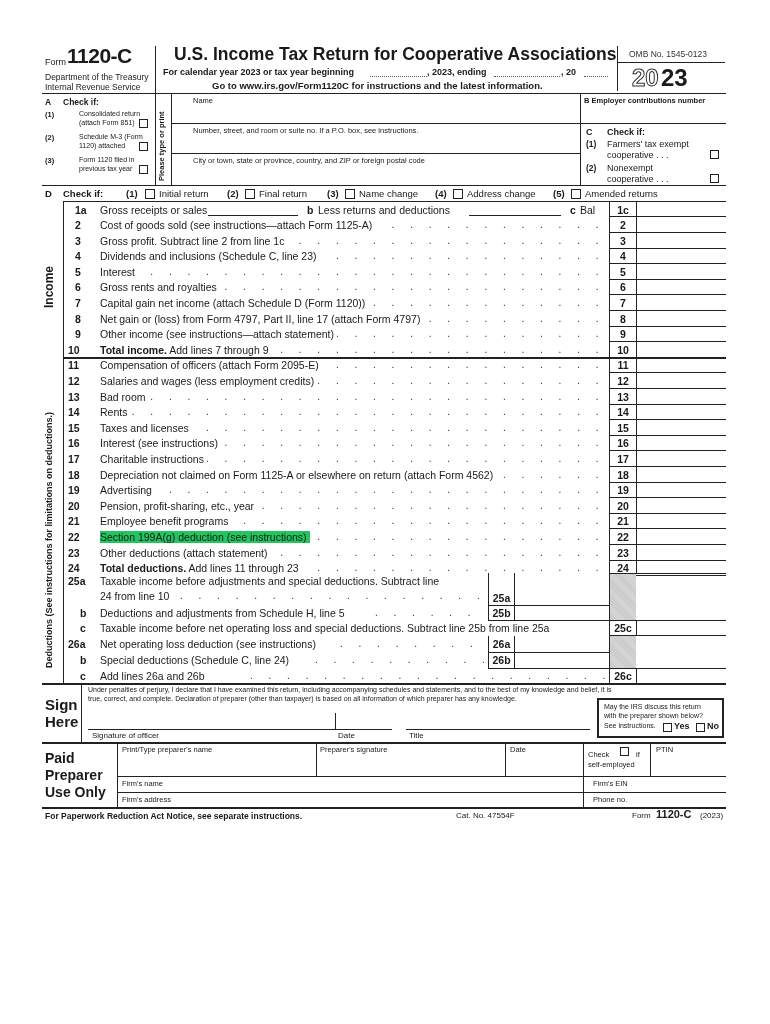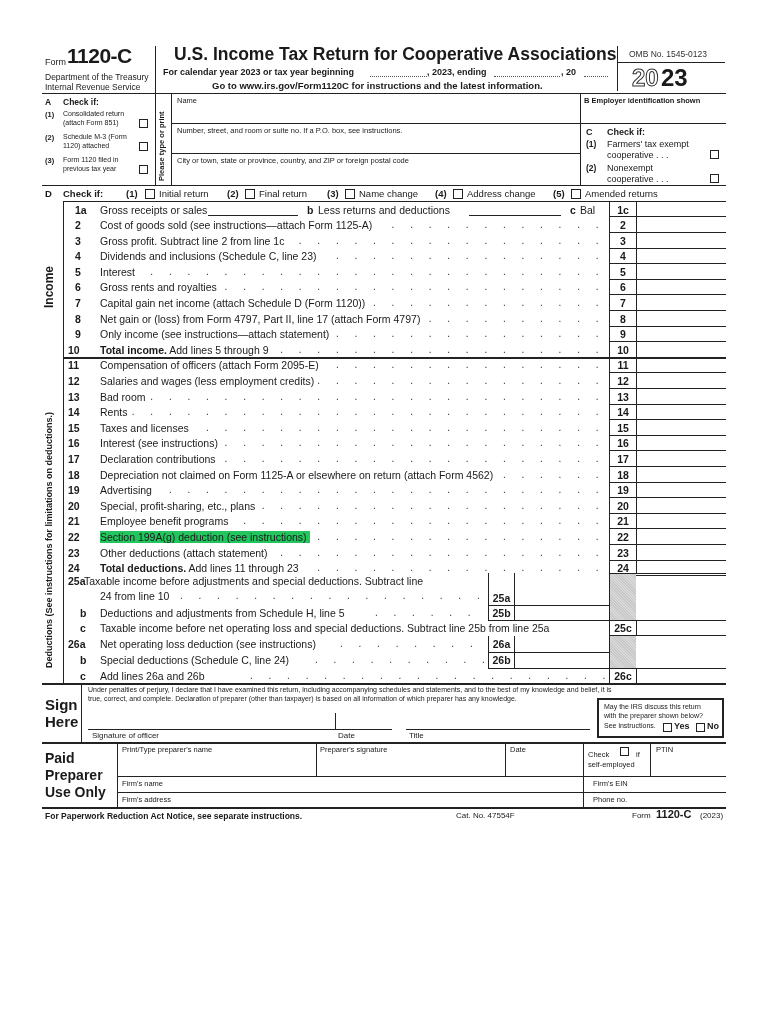--- a/index.html
+++ b/index.html
@@ -4,21 +4,21 @@
 <style>
   html, body { margin: 0; padding: 0; background: #ffffff; }
   body { width: 770px; height: 1024px; position: relative; overflow: hidden;
          font-family: "Liberation Sans", sans-serif; color: #1a1a1a; }
   .abs { position: absolute; }
   .hr { position: absolute; background: #222; height: 1px; }
   .hr2 { position: absolute; background: #222; height: 2px; }
   .vr { position: absolute; background: #222; width: 1px; }
   .cb { position: absolute; width: 9px; height: 9px; border: 1px solid #222; background: #fff; box-sizing: border-box; }
   .small { font-size: 8px; }
-  .tiny { font-size: 6.5px; }
+  .tiny { font-size: 6.5px; margin-left: 16px; }
   .b { font-weight: bold; }
   .lbl { font-size: 10.5px; white-space: nowrap; }
   .num { font-size: 10.5px; font-weight: bold; }
   .dots { position: absolute; font-size: 10px; letter-spacing: 6.5px; color: #333; white-space: nowrap; overflow: hidden; }
   .boxnum { position: absolute; font-size: 10.5px; font-weight: bold; text-align: center; }
   .shade { position: absolute; background: repeating-linear-gradient(45deg,#c8c8c8 0 1px,#d9d9d9 1px 2px); }
   .vert { position: absolute; transform: rotate(-90deg); transform-origin: left top; white-space: nowrap; }
 </style>
 </head>
 <body>
@@ -75,21 +75,21 @@
 <span class="abs tiny" style="left:177px;top:96px;font-size:7.5px;">Name</span>
 <div class="abs" style="left:172px;top:106px;width:408px;height:16px;"></div>
 <div class="hr" style="left:171px;top:123px;width:555px;"></div>
 <span class="abs tiny" style="left:177px;top:126px;font-size:7.5px;">Number, street, and room or suite no. If a P.O. box, see instructions.</span>
 <div class="abs" style="left:172px;top:136px;width:408px;height:16px;"></div>
 <div class="hr" style="left:171px;top:153px;width:410px;"></div>
 <span class="abs tiny" style="left:177px;top:156px;font-size:7.5px;">City or town, state or province, country, and ZIP or foreign postal code</span>
 <div class="abs" style="left:172px;top:166px;width:408px;height:17px;"></div>
 
 <div class="vr" style="left:580px;top:93px;height:92px;"></div>
-<span class="abs b" style="left:584px;top:96px;font-size:7.5px;">B Employer identification shown</span>
+<span class="abs b" style="left:584px;top:96px;font-size:7.5px;">B Employer contributions number</span>
 <div class="abs" style="left:581px;top:106px;width:144px;height:16px;"></div>
 
 <span class="abs b" style="left:586px;top:127px;font-size:9px;">C</span>
 <span class="abs b" style="left:607px;top:127px;font-size:9px;">Check if:</span>
 <span class="abs b" style="left:586px;top:139px;font-size:8.5px;">(1)</span>
 <span class="abs" style="left:607px;top:139px;font-size:9px;">Farmers' tax exempt</span>
 <span class="abs" style="left:607px;top:150px;font-size:9px;">cooperative . . .</span>
 <div class="cb" style="left:710px;top:150px;"></div>
 <span class="abs b" style="left:586px;top:163px;font-size:8.5px;">(2)</span>
 <span class="abs" style="left:607px;top:163px;font-size:9px;">Nonexempt</span>
@@ -198,29 +198,29 @@
     <div>
       <span class="abs num" style="left: 75px; top: 313px;">8</span>
       <span class="abs lbl" style="left: 100px; top: 313px; background: rgb(255, 255, 255); padding-right: 3px; z-index: 2;"><span>Net gain or (loss) from Form 4797, Part II, line 17 (attach Form 4797)</span></span>
       <div class="dots" style="left: 100px; top: 313px; width: 505px; text-align: right; direction: rtl; z-index: 1;">. . . . . . . . . . . . . . . . . . . . . . . . . . . . . . . . . . . . . . . . . . . . . . . . . . . . . . . . . . . . </div>
       <span class="boxnum" style="left: 610px; top: 313px; width: 26px;">8</span>
       <div class="abs" style="left: 637px; top: 312px; width: 89px; height: 14px;"></div>
       <div class="hr" style="left: 609px; top: 326px; width: 117px;"></div>
     </div>
     <div>
       <span class="abs num" style="left: 75px; top: 328px;">9</span>
-      <span class="abs lbl" style="left: 100px; top: 328px; background: rgb(255, 255, 255); padding-right: 3px; z-index: 2;"><span>Only income (see instructions—attach statement)</span></span>
+      <span class="abs lbl" style="left: 100px; top: 328px; background: rgb(255, 255, 255); padding-right: 3px; z-index: 2;"><span>Other income (see instructions—attach statement)</span></span>
       <div class="dots" style="left: 100px; top: 328px; width: 505px; text-align: right; direction: rtl; z-index: 1;">. . . . . . . . . . . . . . . . . . . . . . . . . . . . . . . . . . . . . . . . . . . . . . . . . . . . . . . . . . . . </div>
       <span class="boxnum" style="left: 610px; top: 328px; width: 26px;">9</span>
       <div class="abs" style="left: 637px; top: 327px; width: 89px; height: 14px;"></div>
       <div class="hr" style="left: 609px; top: 341px; width: 117px;"></div>
     </div>
     <div>
       <span class="abs num" style="left: 68px; top: 344px;">10</span>
-      <span class="abs lbl" style="left: 100px; top: 344px; background: rgb(255, 255, 255); padding-right: 3px; z-index: 2;"><b>Total income.</b><span> Add lines 5 through 9</span></span>
+      <span class="abs lbl" style="left: 100px; top: 344px; background: rgb(255, 255, 255); padding-right: 3px; z-index: 2;"><b>Total income.</b><span> Add lines 7 through 9</span></span>
       <div class="dots" style="left: 100px; top: 344px; width: 505px; text-align: right; direction: rtl; z-index: 1;">. . . . . . . . . . . . . . . . . . . . . . . . . . . . . . . . . . . . . . . . . . . . . . . . . . . . . . . . . . . . </div>
       <span class="boxnum" style="left: 610px; top: 344px; width: 26px;">10</span>
       <div class="abs" style="left: 637px; top: 343px; width: 89px; height: 14px;"></div>
       <div class="hr2" style="left: 63px; top: 357px; width: 663px;"></div>
     </div>
     <div>
       <span class="abs num" style="left: 68px; top: 359px;">11</span>
       <span class="abs lbl" style="left: 100px; top: 359px; background: rgb(255, 255, 255); padding-right: 3px; z-index: 2;"><span>Compensation of officers (attach Form 2095-E)</span></span>
       <div class="dots" style="left: 100px; top: 359px; width: 505px; text-align: right; direction: rtl; z-index: 1;">. . . . . . . . . . . . . . . . . . . . . . . . . . . . . . . . . . . . . . . . . . . . . . . . . . . . . . . . . . . . </div>
       <span class="boxnum" style="left: 610px; top: 359px; width: 26px;">11</span>
@@ -262,21 +262,21 @@
     <div>
       <span class="abs num" style="left: 68px; top: 437px;">16</span>
       <span class="abs lbl" style="left: 100px; top: 437px; background: rgb(255, 255, 255); padding-right: 3px; z-index: 2;"><span>Interest (see instructions)</span></span>
       <div class="dots" style="left: 100px; top: 437px; width: 505px; text-align: right; direction: rtl; z-index: 1;">. . . . . . . . . . . . . . . . . . . . . . . . . . . . . . . . . . . . . . . . . . . . . . . . . . . . . . . . . . . . </div>
       <span class="boxnum" style="left: 610px; top: 437px; width: 26px;">16</span>
       <div class="abs" style="left: 637px; top: 436px; width: 89px; height: 14px;"></div>
       <div class="hr" style="left: 609px; top: 450px; width: 117px;"></div>
     </div>
     <div>
       <span class="abs num" style="left: 68px; top: 453px;">17</span>
-      <span class="abs lbl" style="left: 100px; top: 453px; background: rgb(255, 255, 255); padding-right: 3px; z-index: 2;"><span>Declaration contributions</span></span>
+      <span class="abs lbl" style="left: 100px; top: 453px; background: rgb(255, 255, 255); padding-right: 3px; z-index: 2;"><span>Charitable instructions</span></span>
       <div class="dots" style="left: 100px; top: 453px; width: 505px; text-align: right; direction: rtl; z-index: 1;">. . . . . . . . . . . . . . . . . . . . . . . . . . . . . . . . . . . . . . . . . . . . . . . . . . . . . . . . . . . . </div>
       <span class="boxnum" style="left: 610px; top: 453px; width: 26px;">17</span>
       <div class="abs" style="left: 637px; top: 452px; width: 89px; height: 14px;"></div>
       <div class="hr" style="left: 609px; top: 466px; width: 117px;"></div>
     </div>
     <div>
       <span class="abs num" style="left: 68px; top: 469px;">18</span>
       <span class="abs lbl" style="left: 100px; top: 469px; background: rgb(255, 255, 255); padding-right: 3px; z-index: 2;"><span>Depreciation not claimed on Form 1125-A or elsewhere on return (attach Form 4562)</span></span>
       <div class="dots" style="left: 100px; top: 469px; width: 505px; text-align: right; direction: rtl; z-index: 1;">. . . . . . . . . . . . . . . . . . . . . . . . . . . . . . . . . . . . . . . . . . . . . . . . . . . . . . . . . . . . </div>
       <span class="boxnum" style="left: 610px; top: 469px; width: 26px;">18</span>
@@ -286,21 +286,21 @@
     <div>
       <span class="abs num" style="left: 68px; top: 484px;">19</span>
       <span class="abs lbl" style="left: 100px; top: 484px; background: rgb(255, 255, 255); padding-right: 3px; z-index: 2;"><span>Advertising</span></span>
       <div class="dots" style="left: 100px; top: 484px; width: 505px; text-align: right; direction: rtl; z-index: 1;">. . . . . . . . . . . . . . . . . . . . . . . . . . . . . . . . . . . . . . . . . . . . . . . . . . . . . . . . . . . . </div>
       <span class="boxnum" style="left: 610px; top: 484px; width: 26px;">19</span>
       <div class="abs" style="left: 637px; top: 483px; width: 89px; height: 14px;"></div>
       <div class="hr" style="left: 609px; top: 497px; width: 117px;"></div>
     </div>
     <div>
       <span class="abs num" style="left: 68px; top: 500px;">20</span>
-      <span class="abs lbl" style="left: 100px; top: 500px; background: rgb(255, 255, 255); padding-right: 3px; z-index: 2;"><span>Special, profit-sharing, etc., plans</span></span>
+      <span class="abs lbl" style="left: 100px; top: 500px; background: rgb(255, 255, 255); padding-right: 3px; z-index: 2;"><span>Pension, profit-sharing, etc., year</span></span>
       <div class="dots" style="left: 100px; top: 500px; width: 505px; text-align: right; direction: rtl; z-index: 1;">. . . . . . . . . . . . . . . . . . . . . . . . . . . . . . . . . . . . . . . . . . . . . . . . . . . . . . . . . . . . </div>
       <span class="boxnum" style="left: 610px; top: 500px; width: 26px;">20</span>
       <div class="abs" style="left: 637px; top: 499px; width: 89px; height: 14px;"></div>
       <div class="hr" style="left: 609px; top: 513px; width: 117px;"></div>
     </div>
     <div>
       <span class="abs num" style="left: 68px; top: 515px;">21</span>
       <span class="abs lbl" style="left: 100px; top: 515px; background: rgb(255, 255, 255); padding-right: 3px; z-index: 2;"><span>Employee benefit programs</span></span>
       <div class="dots" style="left: 100px; top: 515px; width: 505px; text-align: right; direction: rtl; z-index: 1;">. . . . . . . . . . . . . . . . . . . . . . . . . . . . . . . . . . . . . . . . . . . . . . . . . . . . . . . . . . . . </div>
       <span class="boxnum" style="left: 610px; top: 515px; width: 26px;">21</span>
@@ -328,21 +328,21 @@
       <span class="abs lbl" style="left: 100px; top: 562px; background: rgb(255, 255, 255); padding-right: 3px; z-index: 2;"><b>Total deductions.</b><span> Add lines 11 through 23</span></span>
       <div class="dots" style="left: 100px; top: 562px; width: 505px; text-align: right; direction: rtl; z-index: 1;">. . . . . . . . . . . . . . . . . . . . . . . . . . . . . . . . . . . . . . . . . . . . . . . . . . . . . . . . . . . . </div>
       <span class="boxnum" style="left: 610px; top: 562px; width: 26px;">24</span>
       <div class="abs" style="left: 637px; top: 561px; width: 89px; height: 14px;"></div>
       <div class="hr" style="left: 609px; top: 575px; width: 117px;"></div>
     </div>
   </div>
 
 <div>
   <span class="abs num" style="left:68px;top:575px;">25a</span>
-  <span class="abs lbl" style="left:84px;top:575px;">Taxable income before adjustments and special deductions. Subtract line</span>
+  <span class="abs lbl" style="left:100px;top:575px;">Taxable income before adjustments and special deductions. Subtract line</span>
   <span class="abs lbl" style="left:100px;top:590px;">24 from line 10</span>
   <div class="dots" style="left:180px;top:590px;width:300px;">. . . . . . . . . . . . . . . . . . . . . . . . . . . . . . .</div>
   <div class="vr" style="left:488px;top:573px;height:48px;"></div>
   <div class="vr" style="left:514px;top:573px;height:48px;"></div>
   <span class="boxnum" style="left:489px;top:592px;width:25px;">25a</span>
   <div class="abs" style="left:515px;top:590px;width:94px;height:15px;"></div>
   <div class="hr" style="left:488px;top:605px;width:121px;"></div>
 
   <span class="abs num" style="left:80px;top:607px;">b</span>
   <span class="abs lbl" style="left:100px;top:607px;">Deductions and adjustments from Schedule H, line 5</span>

